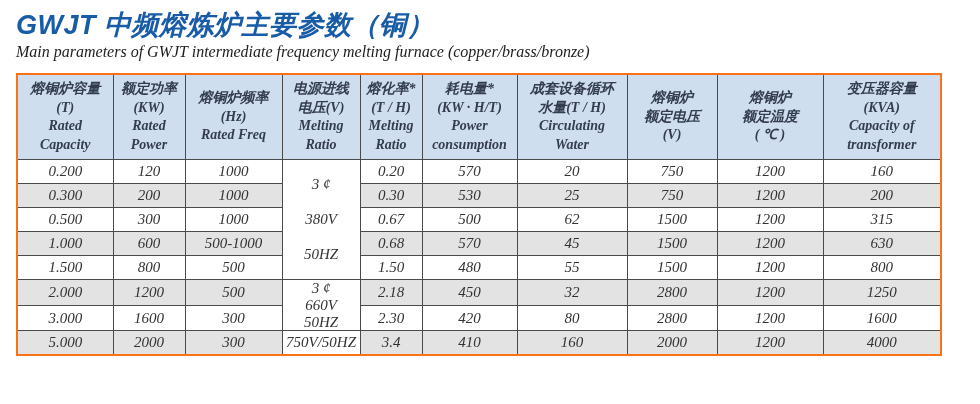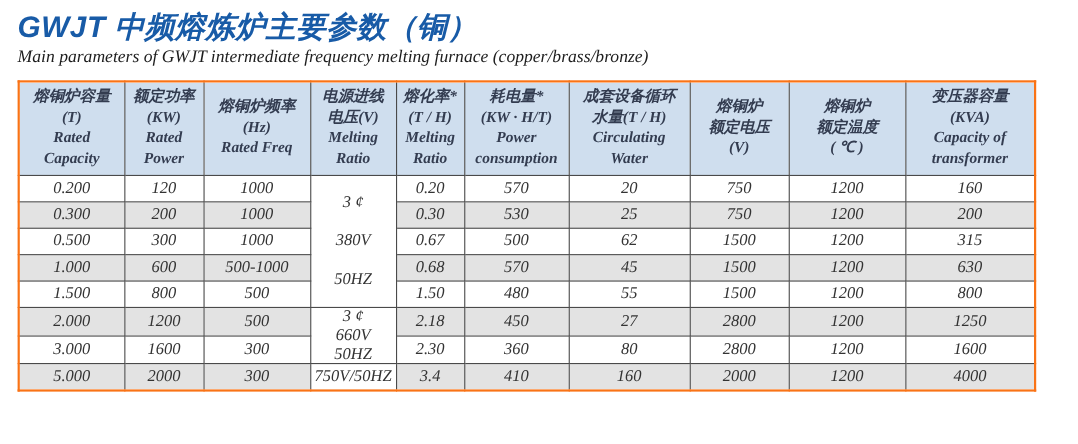--- a/index.html
+++ b/index.html
@@ -191,31 +191,31 @@
         </tr>
         <tr>
           <td>2.000</td>
           <td>1200</td>
           <td>500</td>
           <td rowspan="2" class="power-cell ps-tight">3 ¢
 660V
 50HZ</td>
           <td>2.18</td>
           <td>450</td>
-          <td>27</td>
+          <td>32</td>
           <td>2800</td>
           <td>1200</td>
           <td>1250</td>
         </tr>
         <tr>
           <td>3.000</td>
           <td>1600</td>
           <td>300</td>
           <td>2.30</td>
-          <td>360</td>
+          <td>420</td>
           <td>80</td>
           <td>2800</td>
           <td>1200</td>
           <td>1600</td>
         </tr>
         <tr>
           <td>5.000</td>
           <td>2000</td>
           <td>300</td>
           <td rowspan="1" class="power-cell ps-small">750V/50HZ</td>

